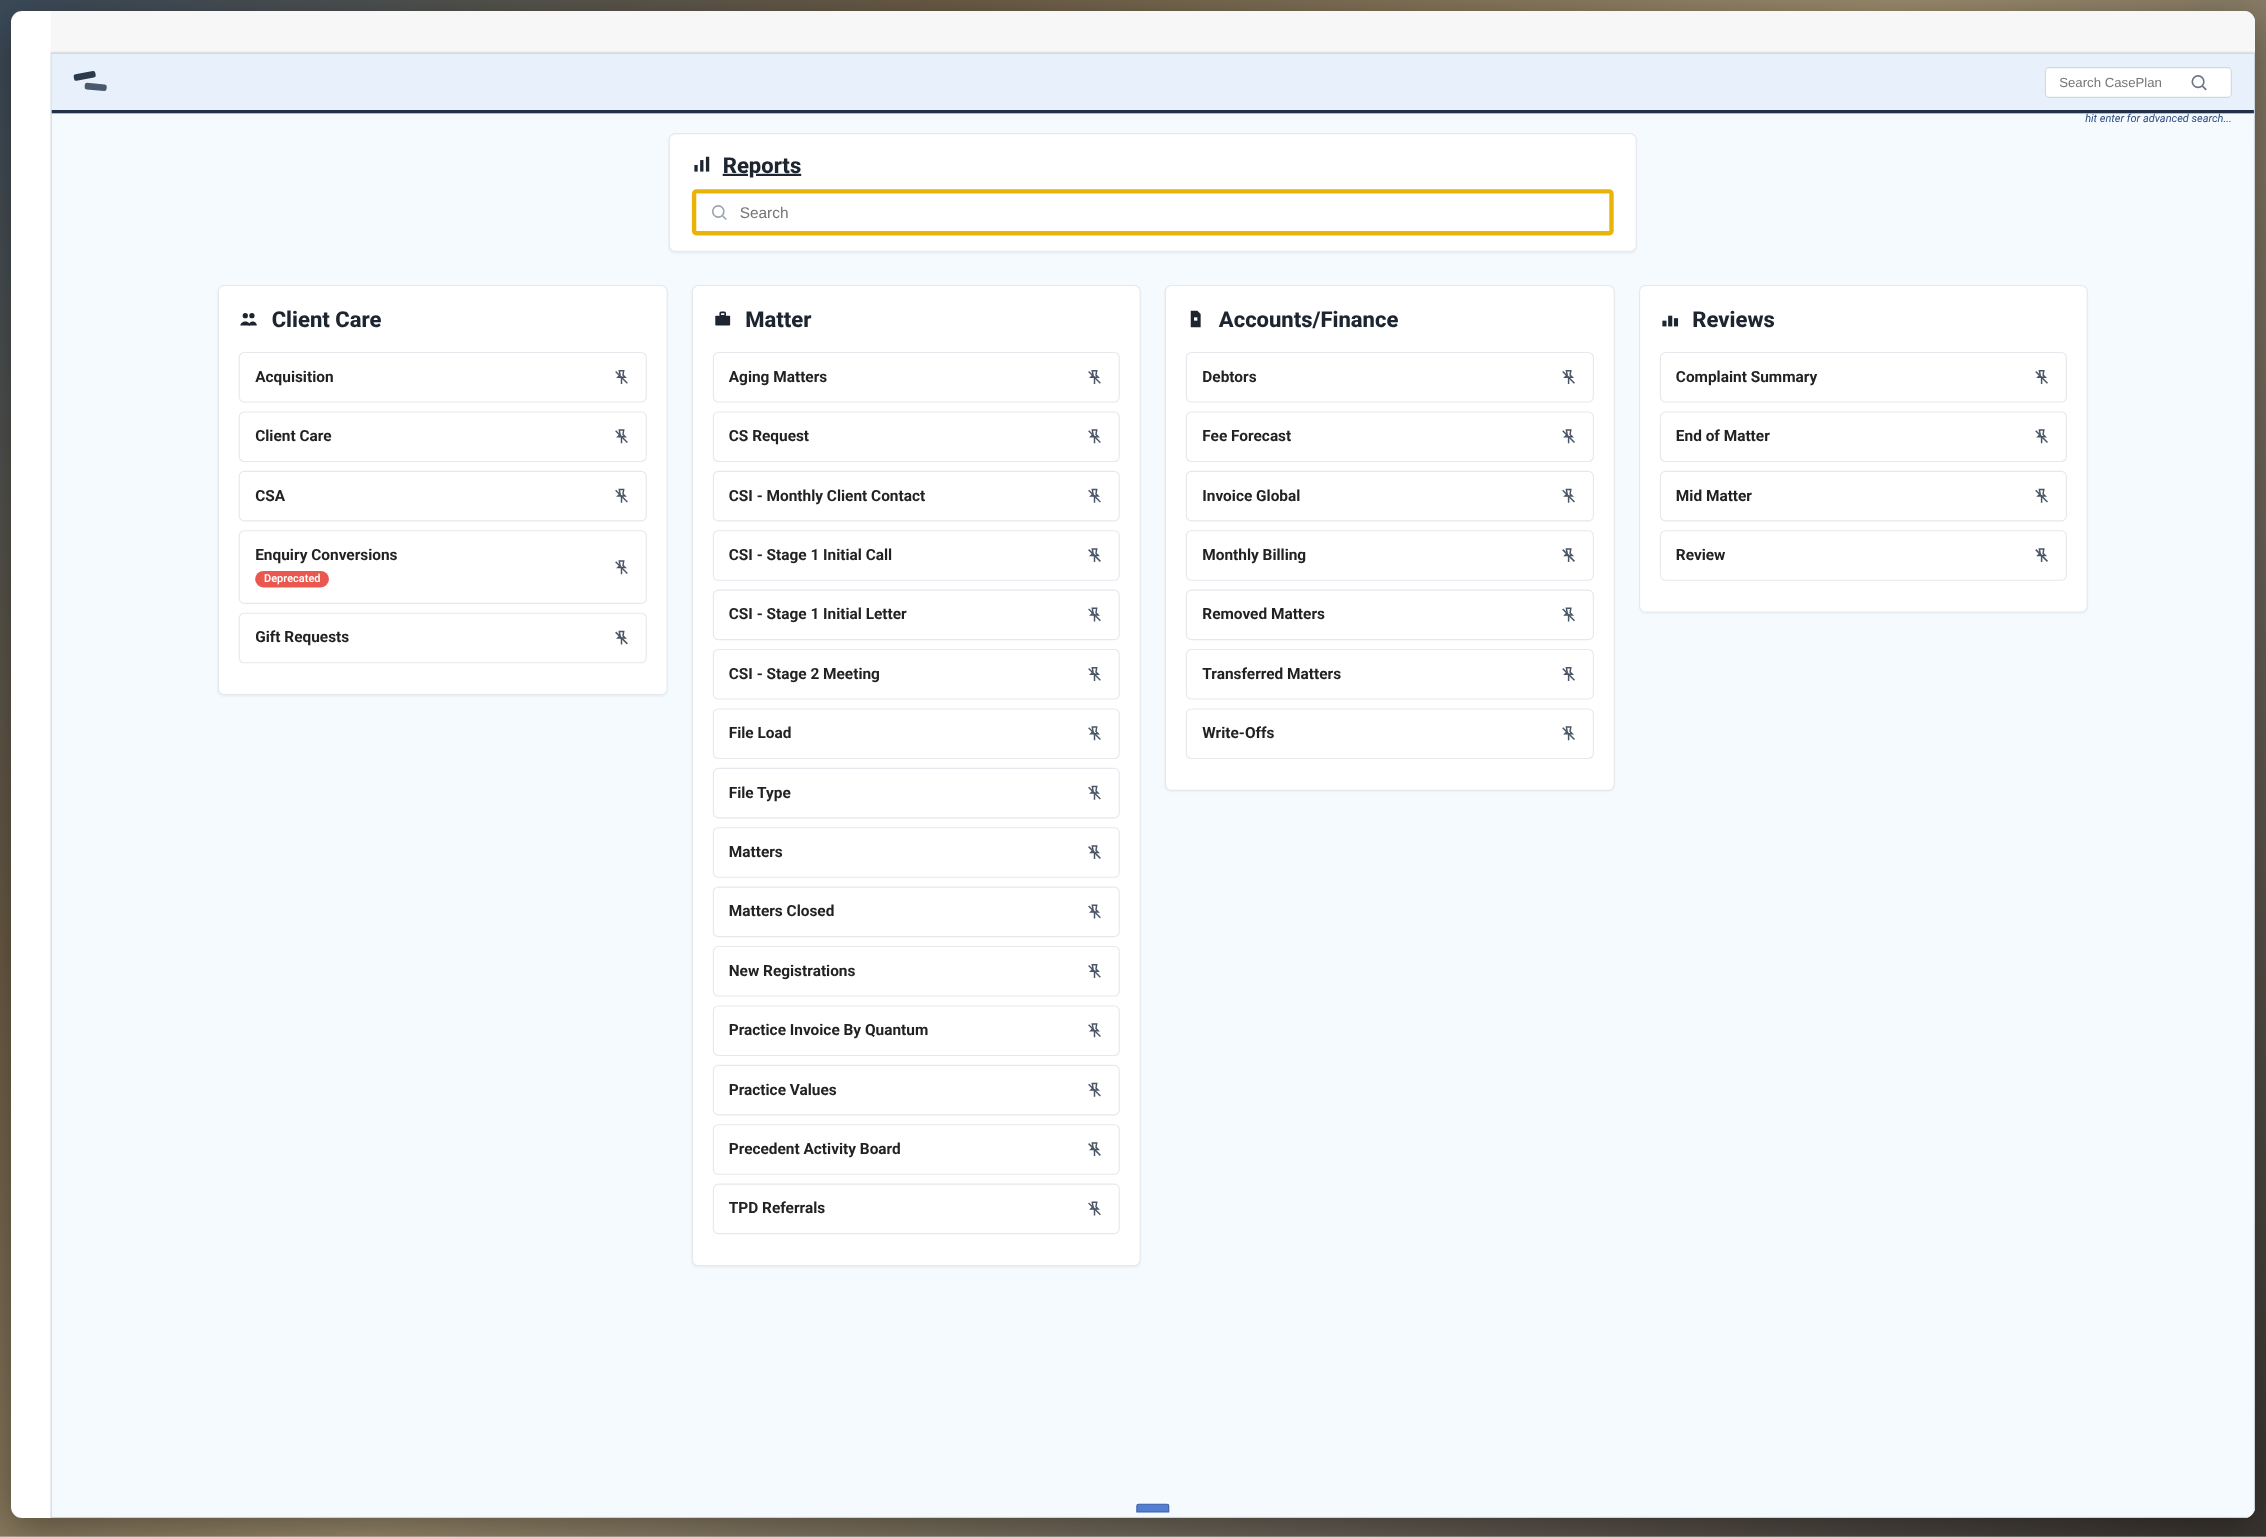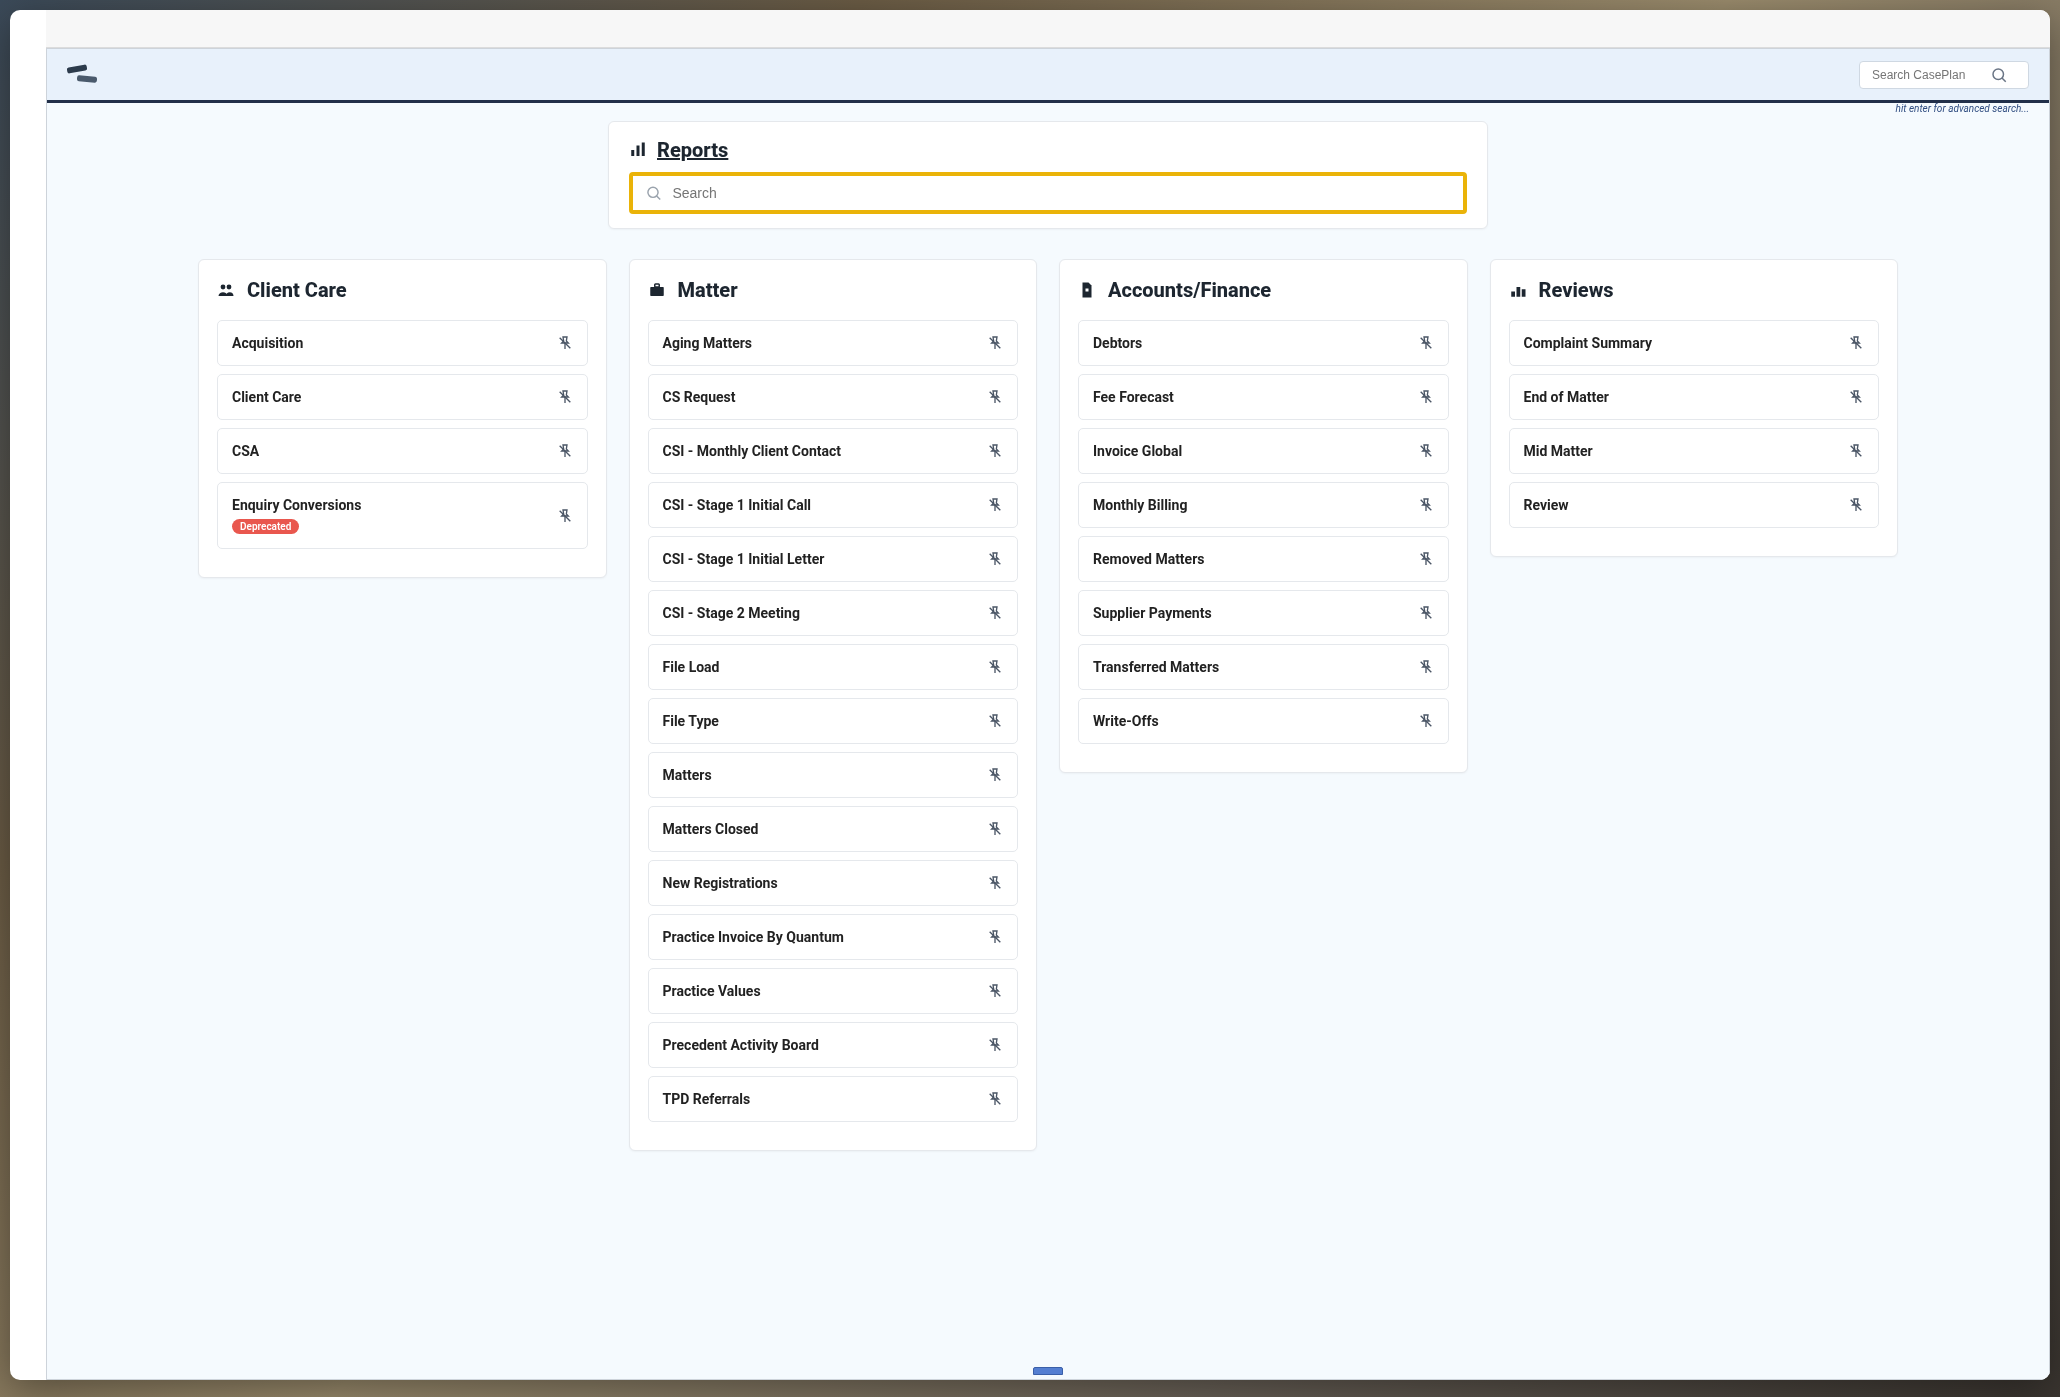--- a/index.html
+++ b/index.html
@@ -219,20 +219,30 @@
               <div class="label-wrap">
                 <span class="label">Enquiry Conversions</span>
                 <span class="badge-deprecated">Deprecated</span>
               </div>
               <svg viewBox="0 0 24 24" class="pin" fill="none" stroke="#4a5565" stroke-width="2">
                 <path d="M9 3h6l-1 6 3 3H7l3-3z"></path>
                 <line x1="12" y1="12" x2="12" y2="21"></line>
                 <line x1="4" y1="4" x2="20" y2="20"></line>
               </svg>
             </div>
+            <div class="item">
+              <div class="label-wrap">
+                <span class="label">Gift Requests</span>
+              </div>
+              <svg viewBox="0 0 24 24" class="pin" fill="none" stroke="#4a5565" stroke-width="2">
+                <path d="M9 3h6l-1 6 3 3H7l3-3z"></path>
+                <line x1="12" y1="12" x2="12" y2="21"></line>
+                <line x1="4" y1="4" x2="20" y2="20"></line>
+              </svg>
+            </div>
           </div>
           <div class="col">
             <h2>
               <svg viewBox="0 0 24 24" class="icon" fill="#1d2630">
                 <rect x="3" y="8" width="18" height="12" rx="1"></rect>
                 <rect x="9" y="4" width="6" height="4" rx="1" fill="none" stroke="#1d2630" stroke-width="2"></rect>
               </svg>
               <span>Matter</span>
             </h2>
             <div class="item">
@@ -430,30 +440,20 @@
               </div>
               <svg viewBox="0 0 24 24" class="pin" fill="none" stroke="#4a5565" stroke-width="2">
                 <path d="M9 3h6l-1 6 3 3H7l3-3z"></path>
                 <line x1="12" y1="12" x2="12" y2="21"></line>
                 <line x1="4" y1="4" x2="20" y2="20"></line>
               </svg>
             </div>
             <div class="item">
               <div class="label-wrap">
                 <span class="label">Removed Matters</span>
-              </div>
-              <svg viewBox="0 0 24 24" class="pin" fill="none" stroke="#4a5565" stroke-width="2">
-                <path d="M9 3h6l-1 6 3 3H7l3-3z"></path>
-                <line x1="12" y1="12" x2="12" y2="21"></line>
-                <line x1="4" y1="4" x2="20" y2="20"></line>
-              </svg>
-            </div>
-            <div class="item">
-              <div class="label-wrap">
-                <span class="label">Supplier Payments</span>
               </div>
               <svg viewBox="0 0 24 24" class="pin" fill="none" stroke="#4a5565" stroke-width="2">
                 <path d="M9 3h6l-1 6 3 3H7l3-3z"></path>
                 <line x1="12" y1="12" x2="12" y2="21"></line>
                 <line x1="4" y1="4" x2="20" y2="20"></line>
               </svg>
             </div>
             <div class="item">
               <div class="label-wrap">
                 <span class="label">Transferred Matters</span>

